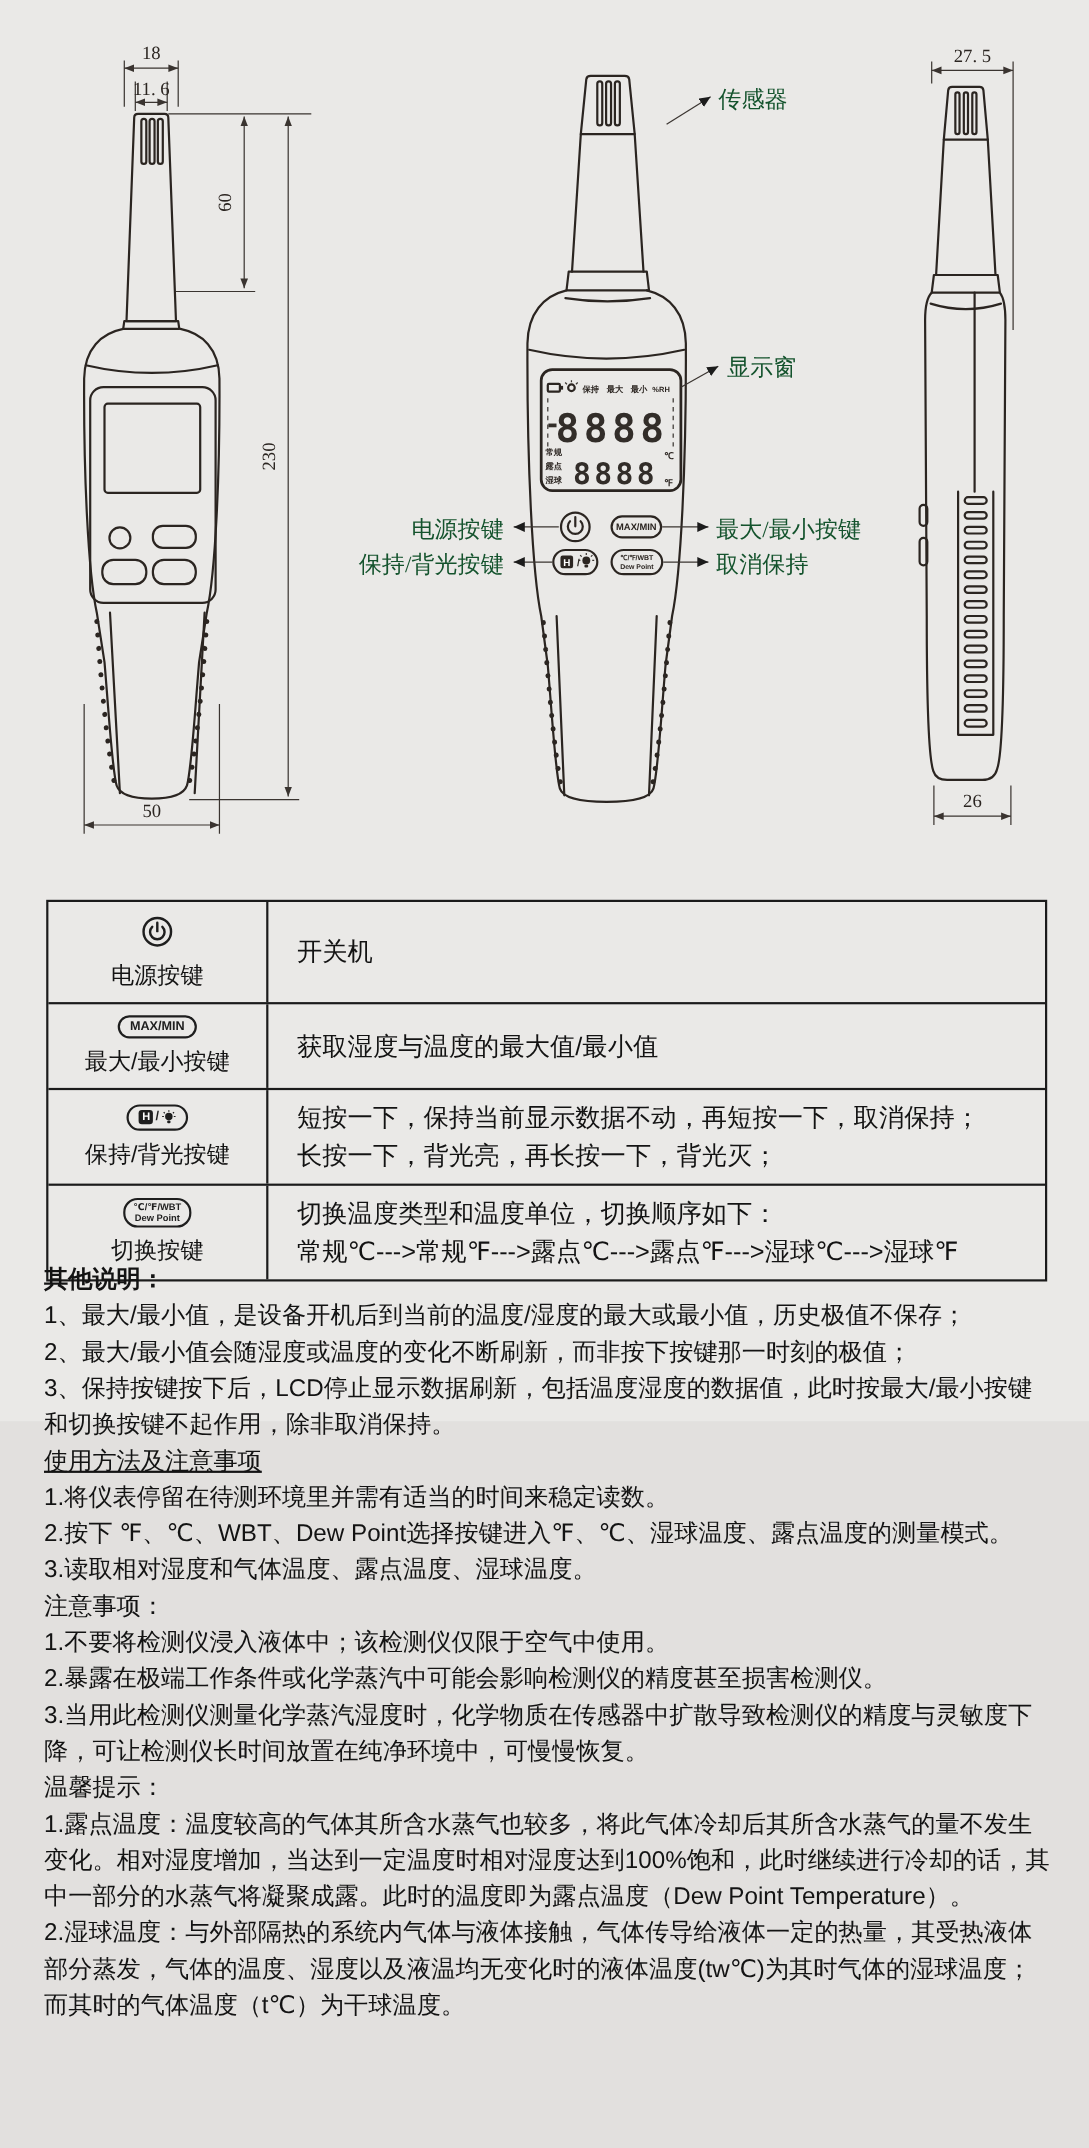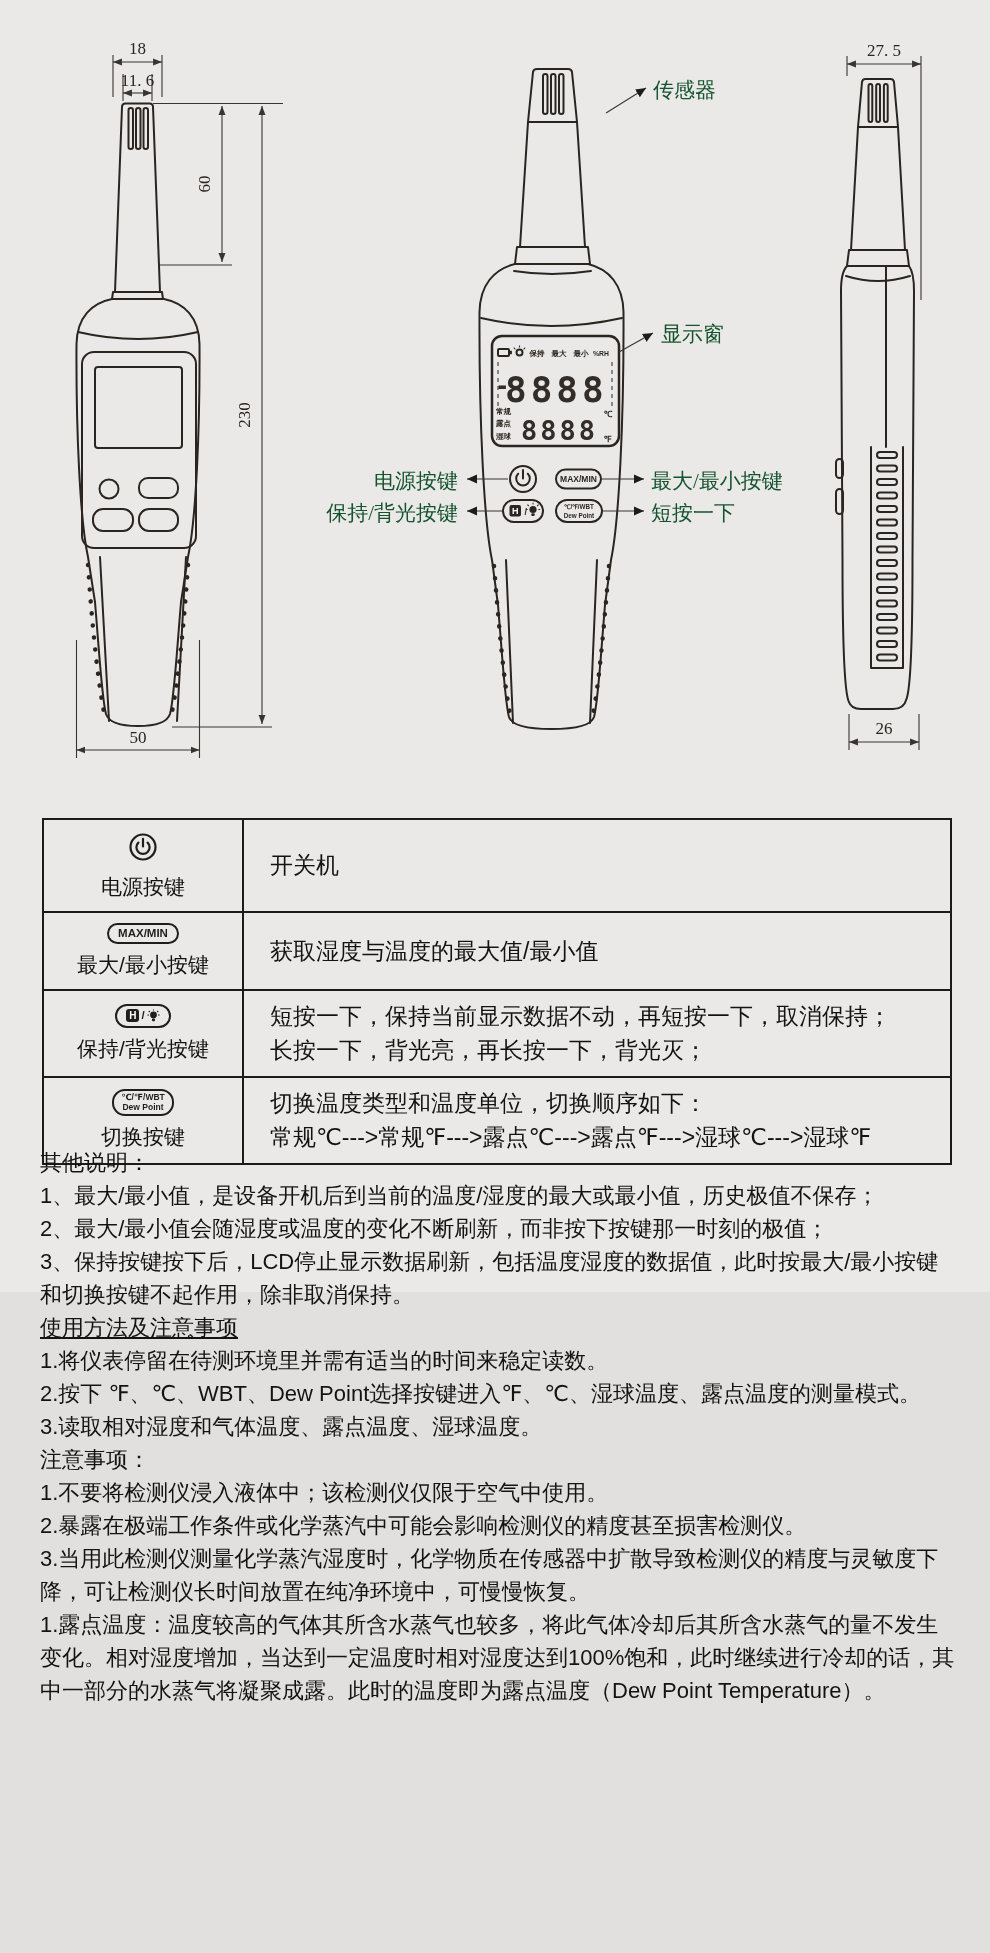--- a/index.html
+++ b/index.html
@@ -29,21 +29,21 @@
   .pill{border:2px solid #1e1e1e;border-radius:13px;padding:2px 9px;font-weight:bold;
         font-size:11.5px;color:#1e1e1e;display:flex;align-items:center;justify-content:center;
         line-height:1.1;background:transparent;}
   .pill.small{font-size:8.5px;flex-direction:column;padding:2px 7px;}
   .hold-h{display:inline-flex;width:13px;height:13px;background:#1e1e1e;border-radius:3px;
           color:#fff;font-size:10px;font-weight:bold;align-items:center;justify-content:center;}
   .min-h{min-height:90px;} .min-h2{min-height:64px;} .min-h3{min-height:80px;} .min-h4{min-height:82px;}
   
   .content{position:absolute;left:40px;top:1146px;width:916px;z-index:1;color:#131313;
            font-size:22px;line-height:33px;font-weight:500;}
-  .sec-title{margin:0 0 8px 0;}
+  .sec-title{margin:0 0 8px 0;font-weight:bold;}
   .o-item{margin:0 0 10px 0;}
   .u-title{margin:16px 0 8px 0;text-decoration:underline;}
   .flow p{margin:0;}
 </style>
 </head>
 <body>
 
 <div class="band"></div>
 
 <div class="diagram-wrap">
@@ -202,21 +202,21 @@
     <text class="dim" x="884" y="734" text-anchor="middle">26</text>
   </g>
 </svg>
 
 
 <div class="callout" style="left:653px;top:76px;">传感器</div>
 <div class="callout" style="left:661px;top:320px;">显示窗</div>
 <div class="callout r" style="left:260px;width:198px;top:467px;">电源按键</div>
 <div class="callout r" style="left:260px;width:198px;top:499px;">保持/背光按键</div>
 <div class="callout" style="left:651px;top:467px;">最大/最小按键</div>
-<div class="callout" style="left:651px;top:499px;">短按一下</div>
+<div class="callout" style="left:651px;top:499px;">取消保持</div>
 </div>
 
 <div class="btable">
 
   <div class="trow min-h">
     <div class="tkey">
       <svg width="36" height="36" viewBox="0 0 36 36">
         <circle cx="18" cy="17" r="12.5" fill="none" stroke="#1e1e1e" stroke-width="2.2"></circle>
         <path d="M13.4,12.6 A6.6,6.6 0 1 0 22.6,12.6" fill="none" stroke="#1e1e1e" stroke-width="2.2" stroke-linecap="round"></path>
         <line x1="18" y1="8.8" x2="18" y2="16.5" stroke="#1e1e1e" stroke-width="2.2" stroke-linecap="round"></line>
@@ -281,14 +281,16 @@
   <p class="u-title">使用方法及注意事项</p>
   <p>1.将仪表停留在待测环境里并需有适当的时间来稳定读数。</p>
   <p>2.按下 ℉、℃、WBT、Dew Point选择按键进入℉、℃、湿球温度、露点温度的测量模式。</p>
   <p>3.读取相对湿度和气体温度、露点温度、湿球温度。</p>
 
   <p>注意事项：</p>
   <p>1.不要将检测仪浸入液体中；该检测仪仅限于空气中使用。</p>
   <p>2.暴露在极端工作条件或化学蒸汽中可能会影响检测仪的精度甚至损害检测仪。</p>
   <p>3.当用此检测仪测量化学蒸汽湿度时，化学物质在传感器中扩散导致检测仪的精度与灵敏度下降，可让检测仪长时间放置在纯净环境中，可慢慢恢复。</p>
 
+  <p>温馨提示：</p>
   <p>1.露点温度：温度较高的气体其所含水蒸气也较多，将此气体冷却后其所含水蒸气的量不发生变化。相对湿度增加，当达到一定温度时相对湿度达到100%饱和，此时继续进行冷却的话，其中一部分的水蒸气将凝聚成露。此时的温度即为露点温度（Dew Point Temperature）。</p>
+  <p>2.湿球温度：与外部隔热的系统内气体与液体接触，气体传导给液体一定的热量，其受热液体部分蒸发，气体的温度、湿度以及液温均无变化时的液体温度(tw℃)为其时气体的湿球温度；而其时的气体温度（t℃）为干球温度。</p>
 </div>
 
 </body></html>

